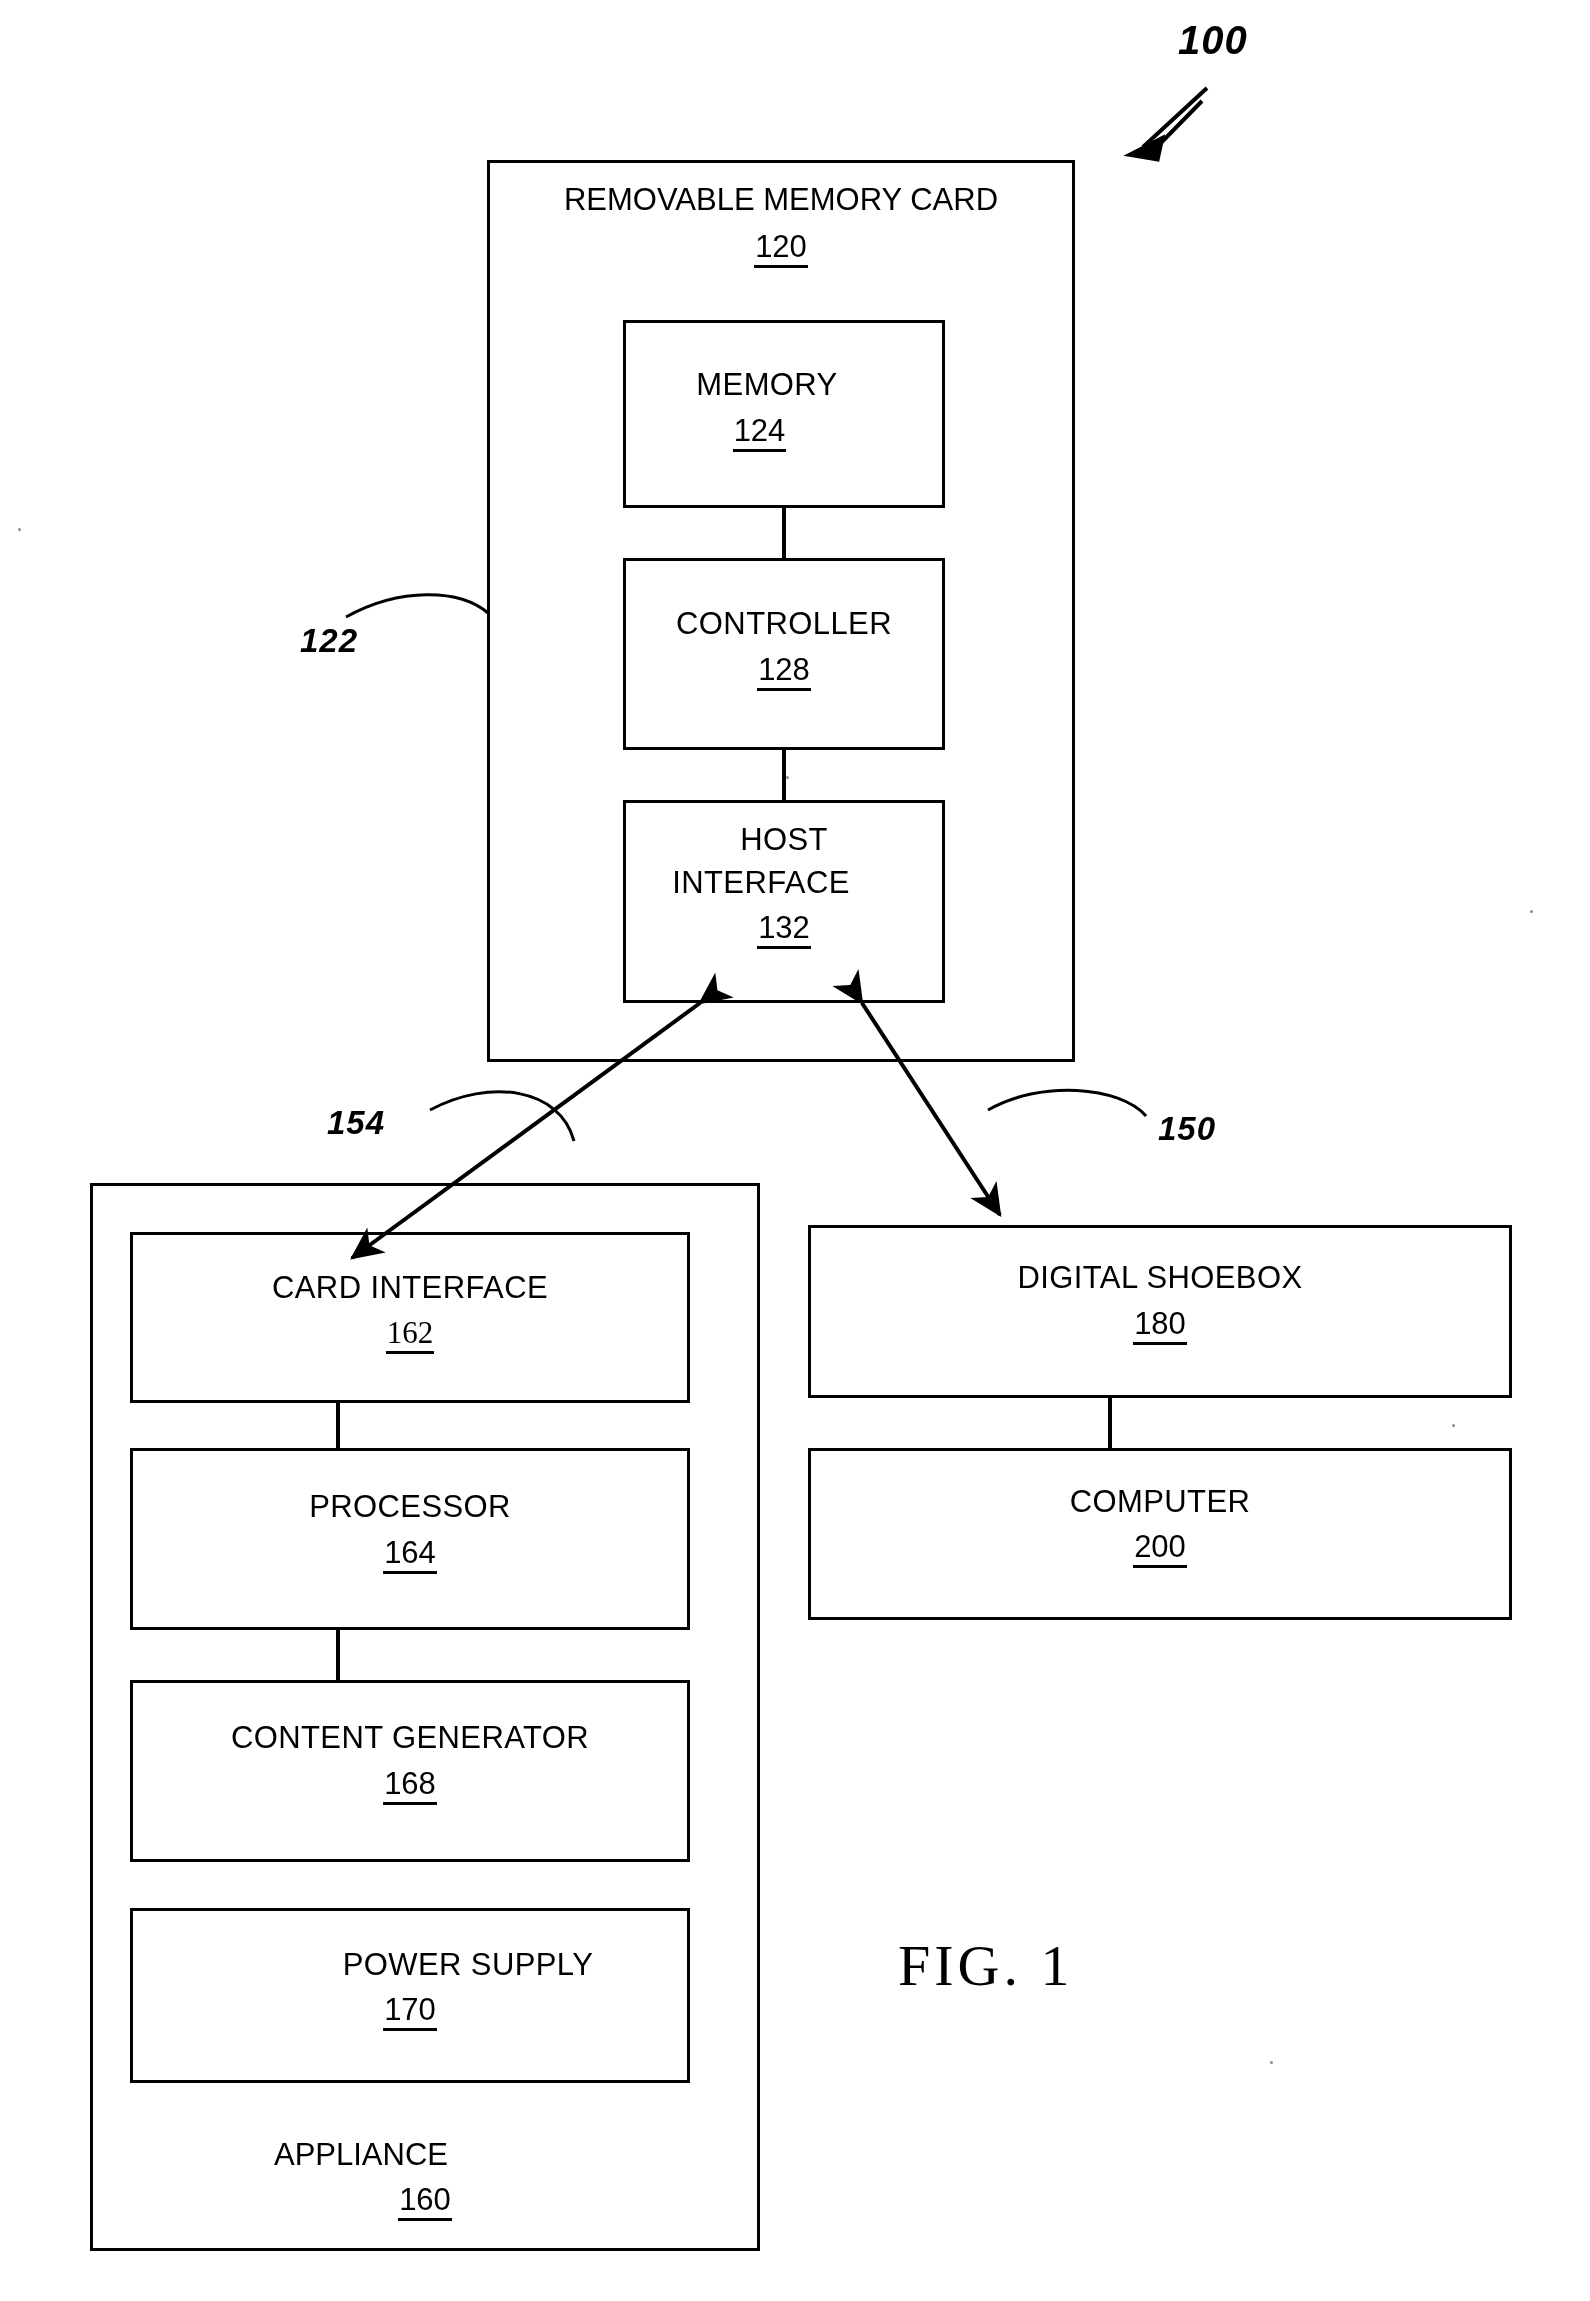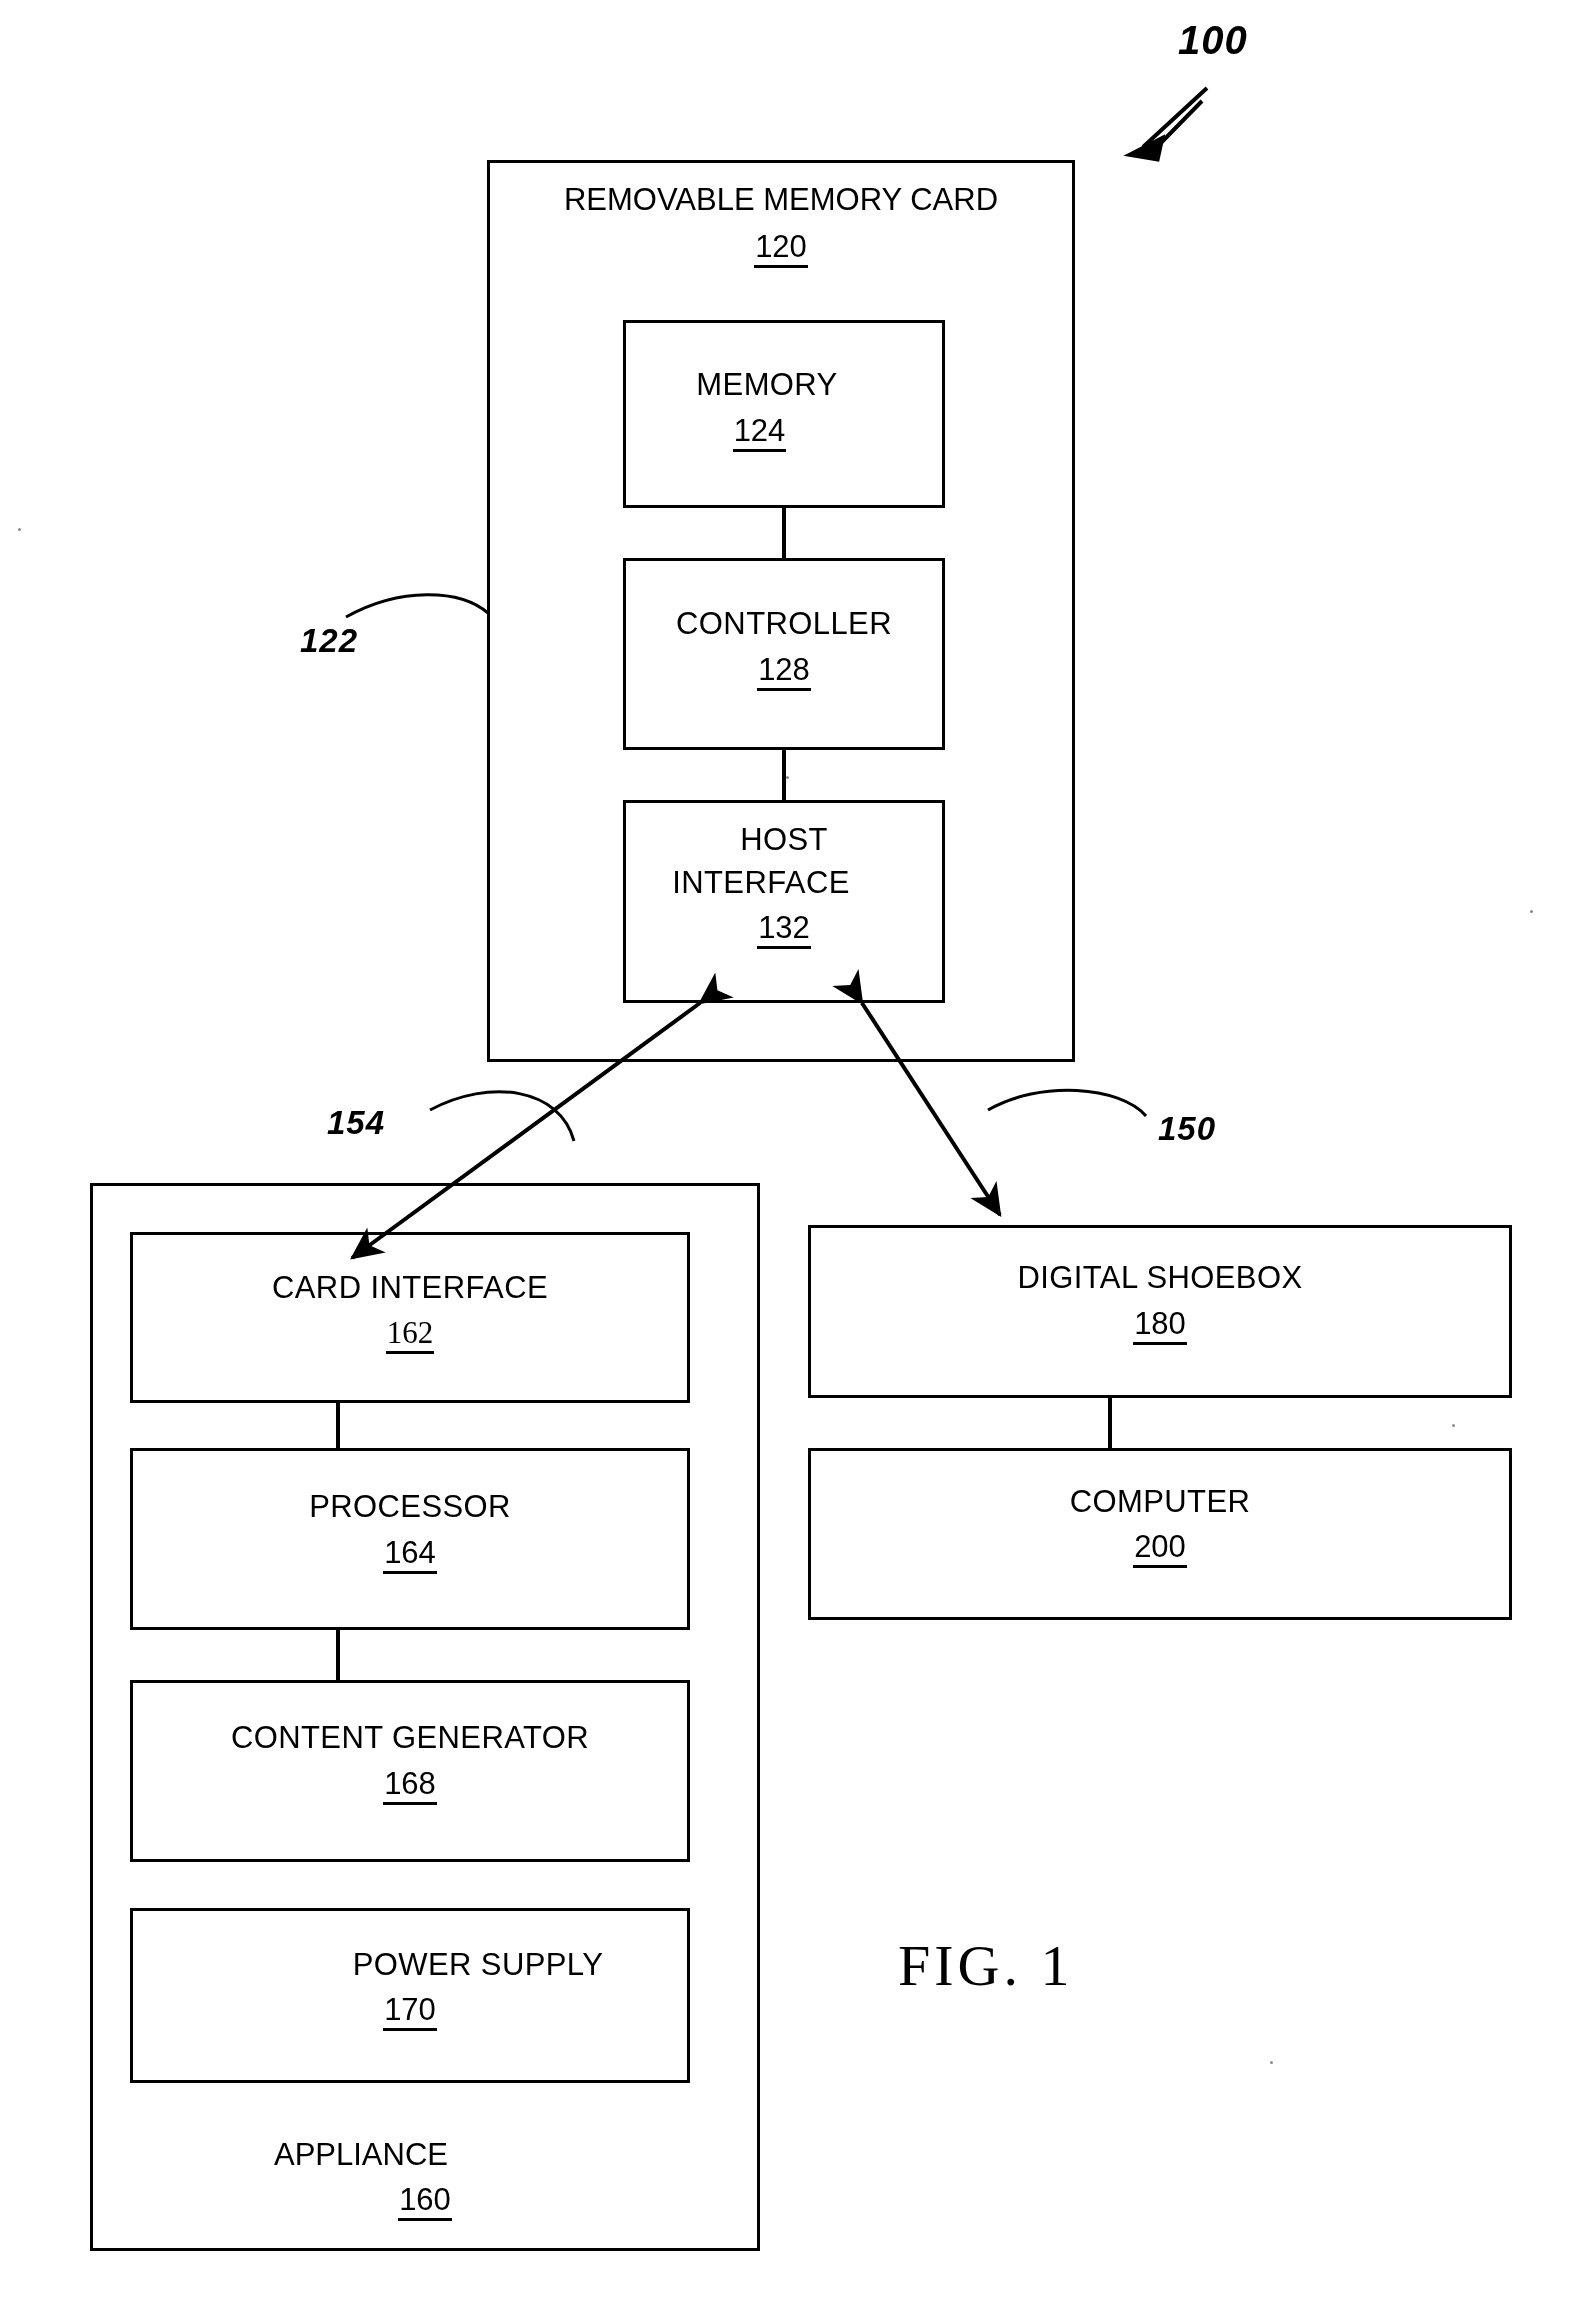--- a/index.html
+++ b/index.html
@@ -153,21 +153,21 @@
 
   <div class="box" style="left:130px; top:1448px; width:560px; height:182px;"></div>
   <div class="box-label" style="left:130px; width:560px; top:1487px;">PROCESSOR</div>
   <div class="ref-num" style="left:130px; width:560px; top:1534px;"><span>164</span></div>
 
   <div class="box" style="left:130px; top:1680px; width:560px; height:182px;"></div>
   <div class="box-label" style="left:130px; width:560px; top:1718px;">CONTENT GENERATOR</div>
   <div class="ref-num" style="left:130px; width:560px; top:1765px;"><span>168</span></div>
 
   <div class="box" style="left:130px; top:1908px; width:560px; height:175px;"></div>
-  <div class="box-label" style="left:140px; width:676px; top:1945px;">POWER SUPPLY</div>
+  <div class="box-label" style="left:130px; width:676px; top:1945px;">POWER SUPPLY</div>
   <div class="ref-num" style="left:130px; width:560px; top:1991px;"><span>170</span></div>
 
   <div class="outer-title" style="left:90px; width:542px; top:2135px;">APPLIANCE</div>
   <div class="ref-num" style="left:90px; width:670px; top:2181px;"><span>160</span></div>
 
   <div class="box" style="left:808px; top:1225px; width:704px; height:173px;"></div>
   <div class="box-label" style="left:808px; width:704px; top:1258px;">DIGITAL SHOEBOX</div>
   <div class="ref-num" style="left:808px; width:704px; top:1305px;"><span>180</span></div>
 
   <div class="box" style="left:808px; top:1448px; width:704px; height:172px;"></div>

